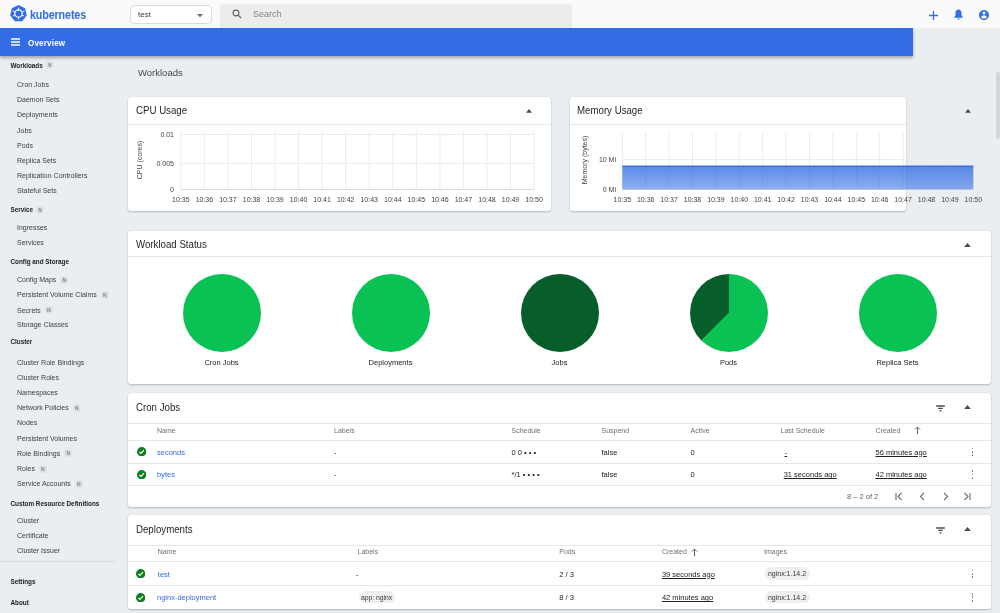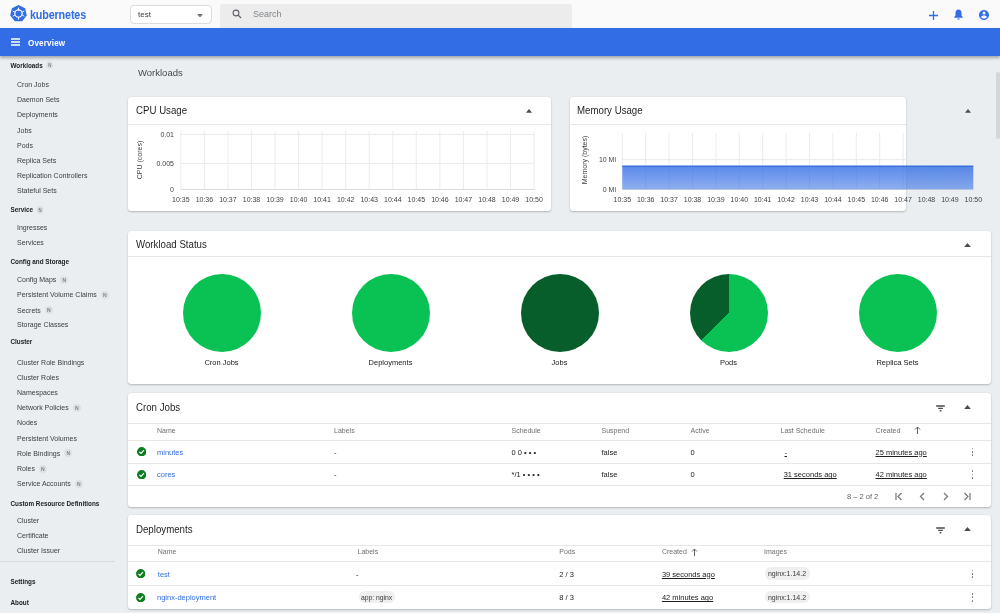--- a/index.html
+++ b/index.html
@@ -5,21 +5,21 @@
 *{margin:0;padding:0;box-sizing:border-box}
 html,body{width:1000px;height:613px;overflow:hidden}
 body{font-family:"Liberation Sans",sans-serif;position:relative;background:#eaeef0;-webkit-font-smoothing:antialiased}
 .abs{position:absolute}
 #topbar{left:0;top:0;width:1000px;height:28px;background:#fafafa}
 #ktext{left:30px;top:0;height:28px;line-height:29px;color:#326de5;font-size:13.5px;font-weight:bold;letter-spacing:-.2px;transform:scaleX(.8);transform-origin:0 50%}
 #nssel{left:130px;top:5px;width:82px;height:19px;background:#fff;border:1px solid #dadce0;border-radius:4px}
 #nssel span{position:absolute;left:7px;top:0;line-height:18px;font-size:8px;color:#3c4043}
 #search{left:220px;top:4px;width:352px;height:38px;background:#ececec;border-radius:3px}
 #search span{position:absolute;left:33px;top:0;line-height:20px;font-size:9px;color:#80868b}
-#toolbar{left:0;top:28px;width:1000px;height:28px;background:#326de5;box-shadow:0 2px 3px rgba(0,0,0,.3);z-index:5}
+#toolbar{left:0;top:28px;width:913px;height:28px;background:#326de5;box-shadow:0 2px 3px rgba(0,0,0,.3);z-index:5}
 #toolbar .title{position:absolute;left:28px;top:0;height:28px;line-height:29px;color:#fff;font-size:9.5px;font-weight:bold;letter-spacing:.2px;transform:scaleX(.85);transform-origin:0 50%}
 .navh{left:0;width:132px;height:16px;font-size:7.3px;font-weight:bold;color:#202124;display:flex;align-items:center;padding-left:12px;transform:scaleX(.87);transform-origin:0 50%}
 .navi{left:0;width:115px;height:15px;font-size:7px;color:#3c4043;display:flex;align-items:center;padding-left:17px}
 .nbadge{display:inline-block;width:8px;height:8px;border-radius:50%;background:#dde1e4;color:#80868b;font-size:5px;font-weight:bold;text-align:center;line-height:9px;margin-left:4px}
 #crumb{left:115px;top:56px;width:877px;height:29px}
 #crumb span{position:absolute;left:23px;top:0;height:29px;line-height:33px;font-size:9.5px;color:#484848}
 .card{position:absolute;background:#fff;border-radius:3px;box-shadow:0 1px 2px rgba(0,0,0,.22),0 0 1px rgba(0,0,0,.12)}
 .ctitle{position:absolute;left:7.5px;font-size:11px;color:#1f1f1f;transform:scaleX(.88);transform-origin:0 0}
 .hdiv{position:absolute;left:0;width:100%;height:1px;background:#e7e7e7}
 .th{position:absolute;font-size:7px;color:#6f6f6f}
@@ -275,39 +275,39 @@
   <div class="th" style="left:747.5px;top:33.5px">Created</div>
   <svg style="position:absolute;left:786px;top:33px" width="7" height="9" viewBox="0 0 7 9">
       <path d="M3.5 8 V1.2 M1 3.5 L3.5 1 L6 3.5" stroke="#616161" fill="none" stroke-width="1"></path>
     </svg>
   <div class="hdiv" style="top:46.5px"></div>
 
   <svg style="position:absolute;left:8.5px;top:54px" width="9.4" height="9.4" viewBox="0 0 9.4 9.4">
       <circle cx="4.7" cy="4.7" r="4.7" fill="#0e7e20"></circle>
       <path d="M2.4 4.9 L4 6.4 L7 3.2" stroke="#fff" stroke-width="1.2" fill="none"></path>
     </svg>
-  <div class="tdl" style="left:29px;top:54.5px">minutes</div>
+  <div class="tdl" style="left:29px;top:54.5px">seconds</div>
   <div class="td" style="left:206px;top:54.5px">-</div>
   <div class="td" style="left:383.5px;top:54.5px">0 0 <b>• • •</b></div>
   <div class="td" style="left:473.5px;top:54.5px">false</div>
   <div class="td" style="left:562.5px;top:54.5px">0</div>
   <div class="tdu" style="left:656.5px;top:54.5px">-</div>
-  <div class="tdu" style="left:747.5px;top:54.5px">25 minutes ago</div>
+  <div class="tdu" style="left:747.5px;top:54.5px">56 minutes ago</div>
   <div class="kebab" style="left:843.5px;top:54.5px">
       <i></i>
       <i></i>
       <i></i>
     </div>
   <div class="hdiv" style="top:70.4px"></div>
 
   <svg style="position:absolute;left:8.5px;top:76.8px" width="9.4" height="9.4" viewBox="0 0 9.4 9.4">
       <circle cx="4.7" cy="4.7" r="4.7" fill="#0e7e20"></circle>
       <path d="M2.4 4.9 L4 6.4 L7 3.2" stroke="#fff" stroke-width="1.2" fill="none"></path>
     </svg>
-  <div class="tdl" style="left:29px;top:77.3px">cores</div>
+  <div class="tdl" style="left:29px;top:77.3px">bytes</div>
   <div class="td" style="left:206px;top:77.3px">-</div>
   <div class="td" style="left:383.5px;top:77.3px">*/1 <b>• • • •</b></div>
   <div class="td" style="left:473.5px;top:77.3px">false</div>
   <div class="td" style="left:562.5px;top:77.3px">0</div>
   <div class="tdu" style="left:655.7px;top:77.3px">31 seconds ago</div>
   <div class="tdu" style="left:747.5px;top:77.3px">42 minutes ago</div>
   <div class="kebab" style="left:843.5px;top:77.3px">
       <i></i>
       <i></i>
       <i></i>

